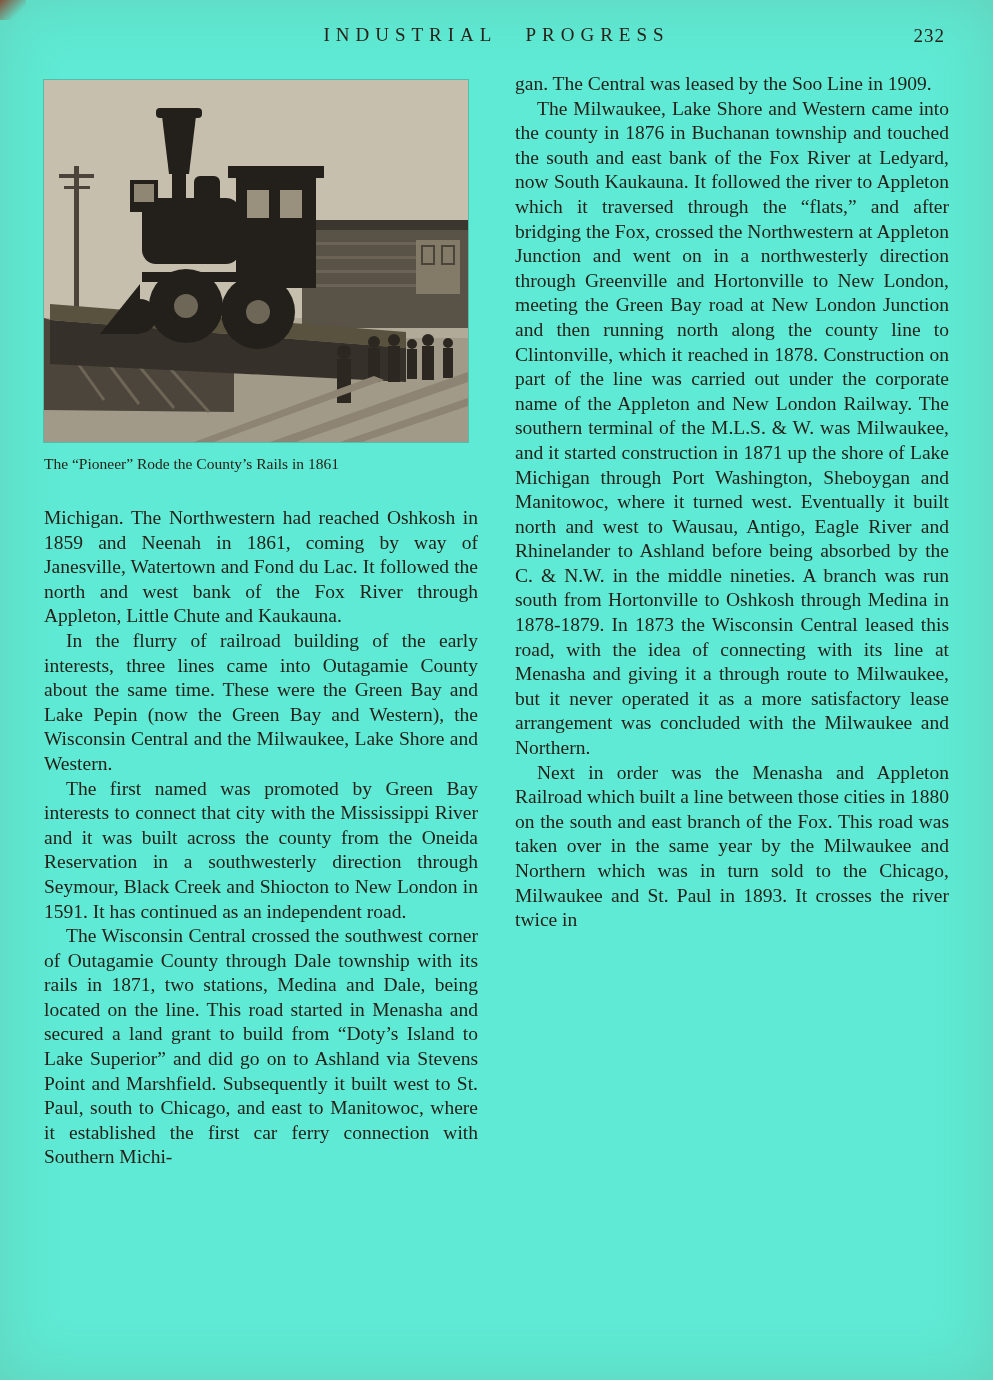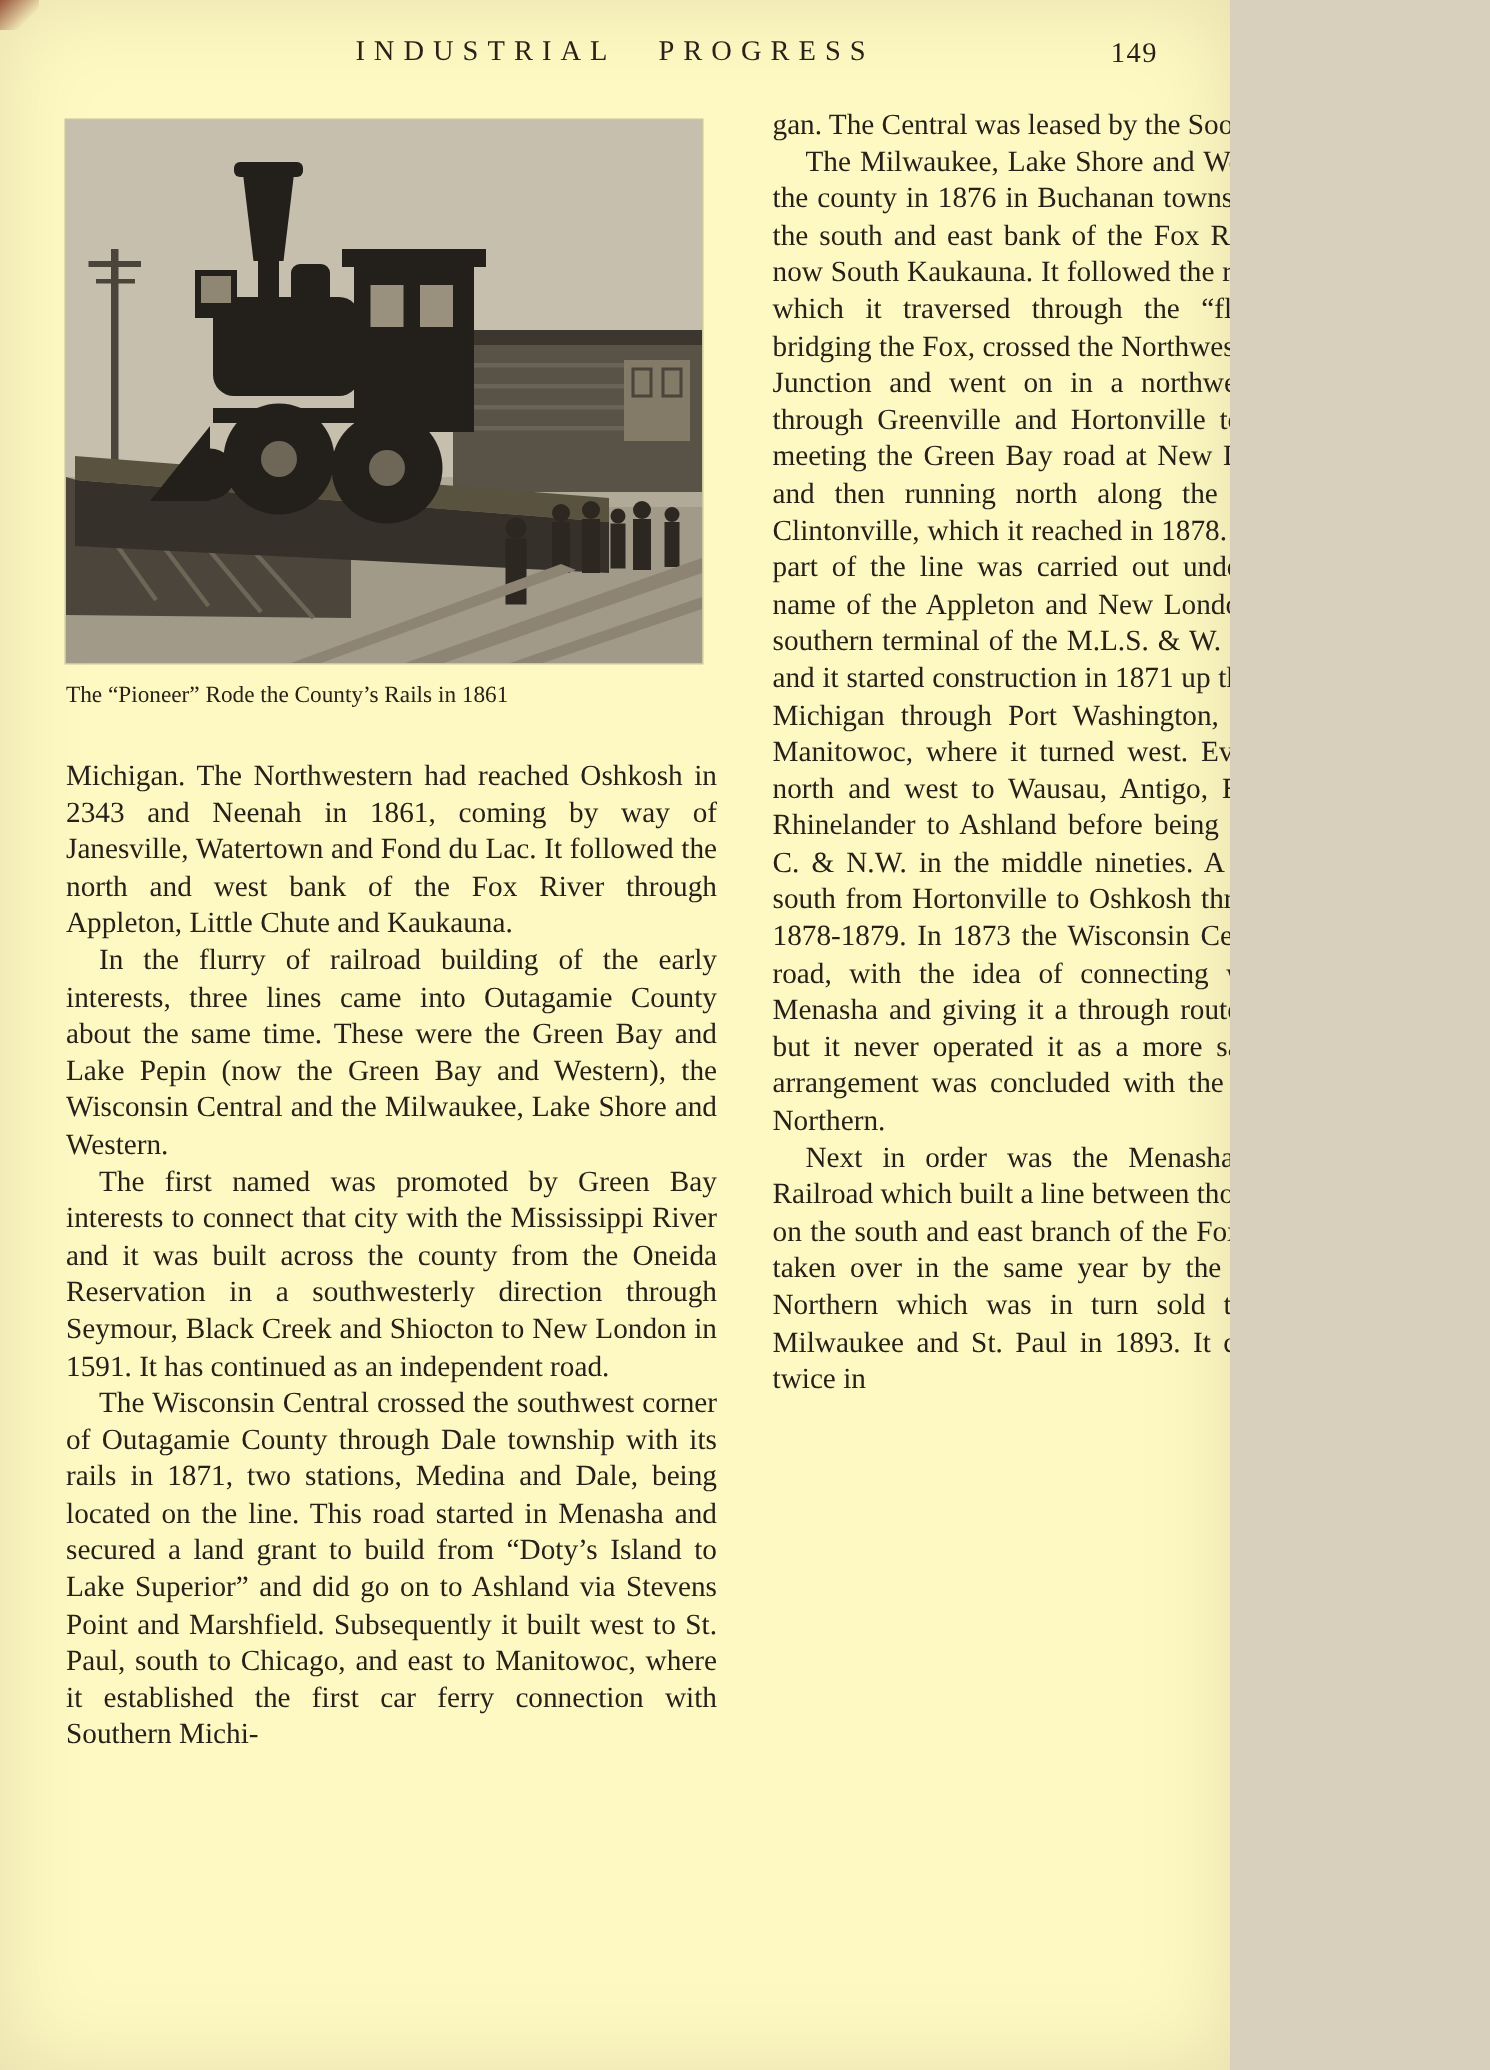--- a/index.html
+++ b/index.html
@@ -1,19 +1,19 @@
 <!DOCTYPE html>
 <html><head>
 <meta charset="utf-8">
 <style>
   html,body { margin:0; padding:0; background:#d8d0bd; }
   .page {
     position:relative;
-    width:820px; height:1380px;
-    background:#fef9c3;
+    width:993px; height:1380px;
+    background:#5eead4;
     font-family:"Liberation Serif", serif;
     color:#261f17;
     overflow:hidden;
     box-shadow:inset 0 0 60px rgba(120,100,70,0.18);
     text-decoration:underline;
   }
   
   .corner-mark {
     position:absolute; top:0; left:0;
     width:26px; height:20px;
@@ -66,21 +66,21 @@
 </style>
 </head>
 <body>
 
 <div class="page">
 
   <div class="corner-mark"></div>
 
   <div class="header">
     <div class="header-title">INDUSTRIAL PROGRESS</div>
-    <div class="page-number">149</div>
+    <div class="page-number">232</div>
   </div>
 
   <div class="content">
 
     <div class="col">
 
       <div class="photo-frame">
         <svg viewBox="0 0 424 362" preserveAspectRatio="none">
 
           <rect x="0" y="0" width="424" height="362" fill="#c6bfad"></rect>
@@ -162,21 +162,21 @@
             <polygon points="226,362 252,362 424,302 424,292"></polygon>
             <polygon points="296,362 318,362 424,326 424,318"></polygon>
             <polygon points="150,362 170,362 340,300 330,296"></polygon>
           </g>
         </svg>
       </div>
 
       <div class="photo-caption">The “Pioneer” Rode the County’s Rails in 1861</div>
 
       <div class="text-block-left">
-          <p class="para">Michigan. The Northwestern had reached Oshkosh in 2343 and Neenah in 1861, coming by way of Janesville, Watertown and Fond du Lac. It followed the north and west bank of the Fox River through Appleton, Little Chute and Kaukauna.</p>
+          <p class="para">Michigan. The Northwestern had reached Oshkosh in 1859 and Neenah in 1861, coming by way of Janesville, Watertown and Fond du Lac. It followed the north and west bank of the Fox River through Appleton, Little Chute and Kaukauna.</p>
           <p class="para indent">In the flurry of railroad building of the early interests, three lines came into Outagamie County about the same time. These were the Green Bay and Lake Pepin (now the Green Bay and Western), the Wisconsin Central and the Milwaukee, Lake Shore and Western.</p>
           <p class="para indent">The first named was promoted by Green Bay interests to connect that city with the Mississippi River and it was built across the county from the Oneida Reservation in a southwesterly direction through Seymour, Black Creek and Shiocton to New London in 1591. It has continued as an independent road.</p>
           <p class="para indent">The Wisconsin Central crossed the southwest corner of Outagamie County through Dale township with its rails in 1871, two stations, Medina and Dale, being located on the line. This road started in Menasha and secured a land grant to build from “Doty’s Island to Lake Superior” and did go on to Ashland via Stevens Point and Marshfield. Subsequently it built west to St. Paul, south to Chicago, and east to Manitowoc, where it established the first car ferry connection with Southern Michi-</p>
         </div>
     </div>
 
     <div class="col">
       <div>
           <p class="para">gan. The Central was leased by the Soo Line in 1909.</p>
           <p class="para indent">The Milwaukee, Lake Shore and Western came into the county in 1876 in Buchanan township and touched the south and east bank of the Fox River at Ledyard, now South Kaukauna. It followed the river to Appleton which it traversed through the “flats,” and after bridging the Fox, crossed the Northwestern at Appleton Junction and went on in a northwesterly direction through Greenville and Hortonville to New London, meeting the Green Bay road at New London Junction and then running north along the county line to Clintonville, which it reached in 1878. Construction on part of the line was carried out under the corporate name of the Appleton and New London Railway. The southern terminal of the M.L.S. &amp; W. was Milwaukee, and it started construction in 1871 up the shore of Lake Michigan through Port Washington, Sheboygan and Manitowoc, where it turned west. Eventually it built north and west to Wausau, Antigo, Eagle River and Rhinelander to Ashland before being absorbed by the C. &amp; N.W. in the middle nineties. A branch was run south from Hortonville to Oshkosh through Medina in 1878-1879. In 1873 the Wisconsin Central leased this road, with the idea of connecting with its line at Menasha and giving it a through route to Milwaukee, but it never operated it as a more satisfactory lease arrangement was concluded with the Milwaukee and Northern.</p>

